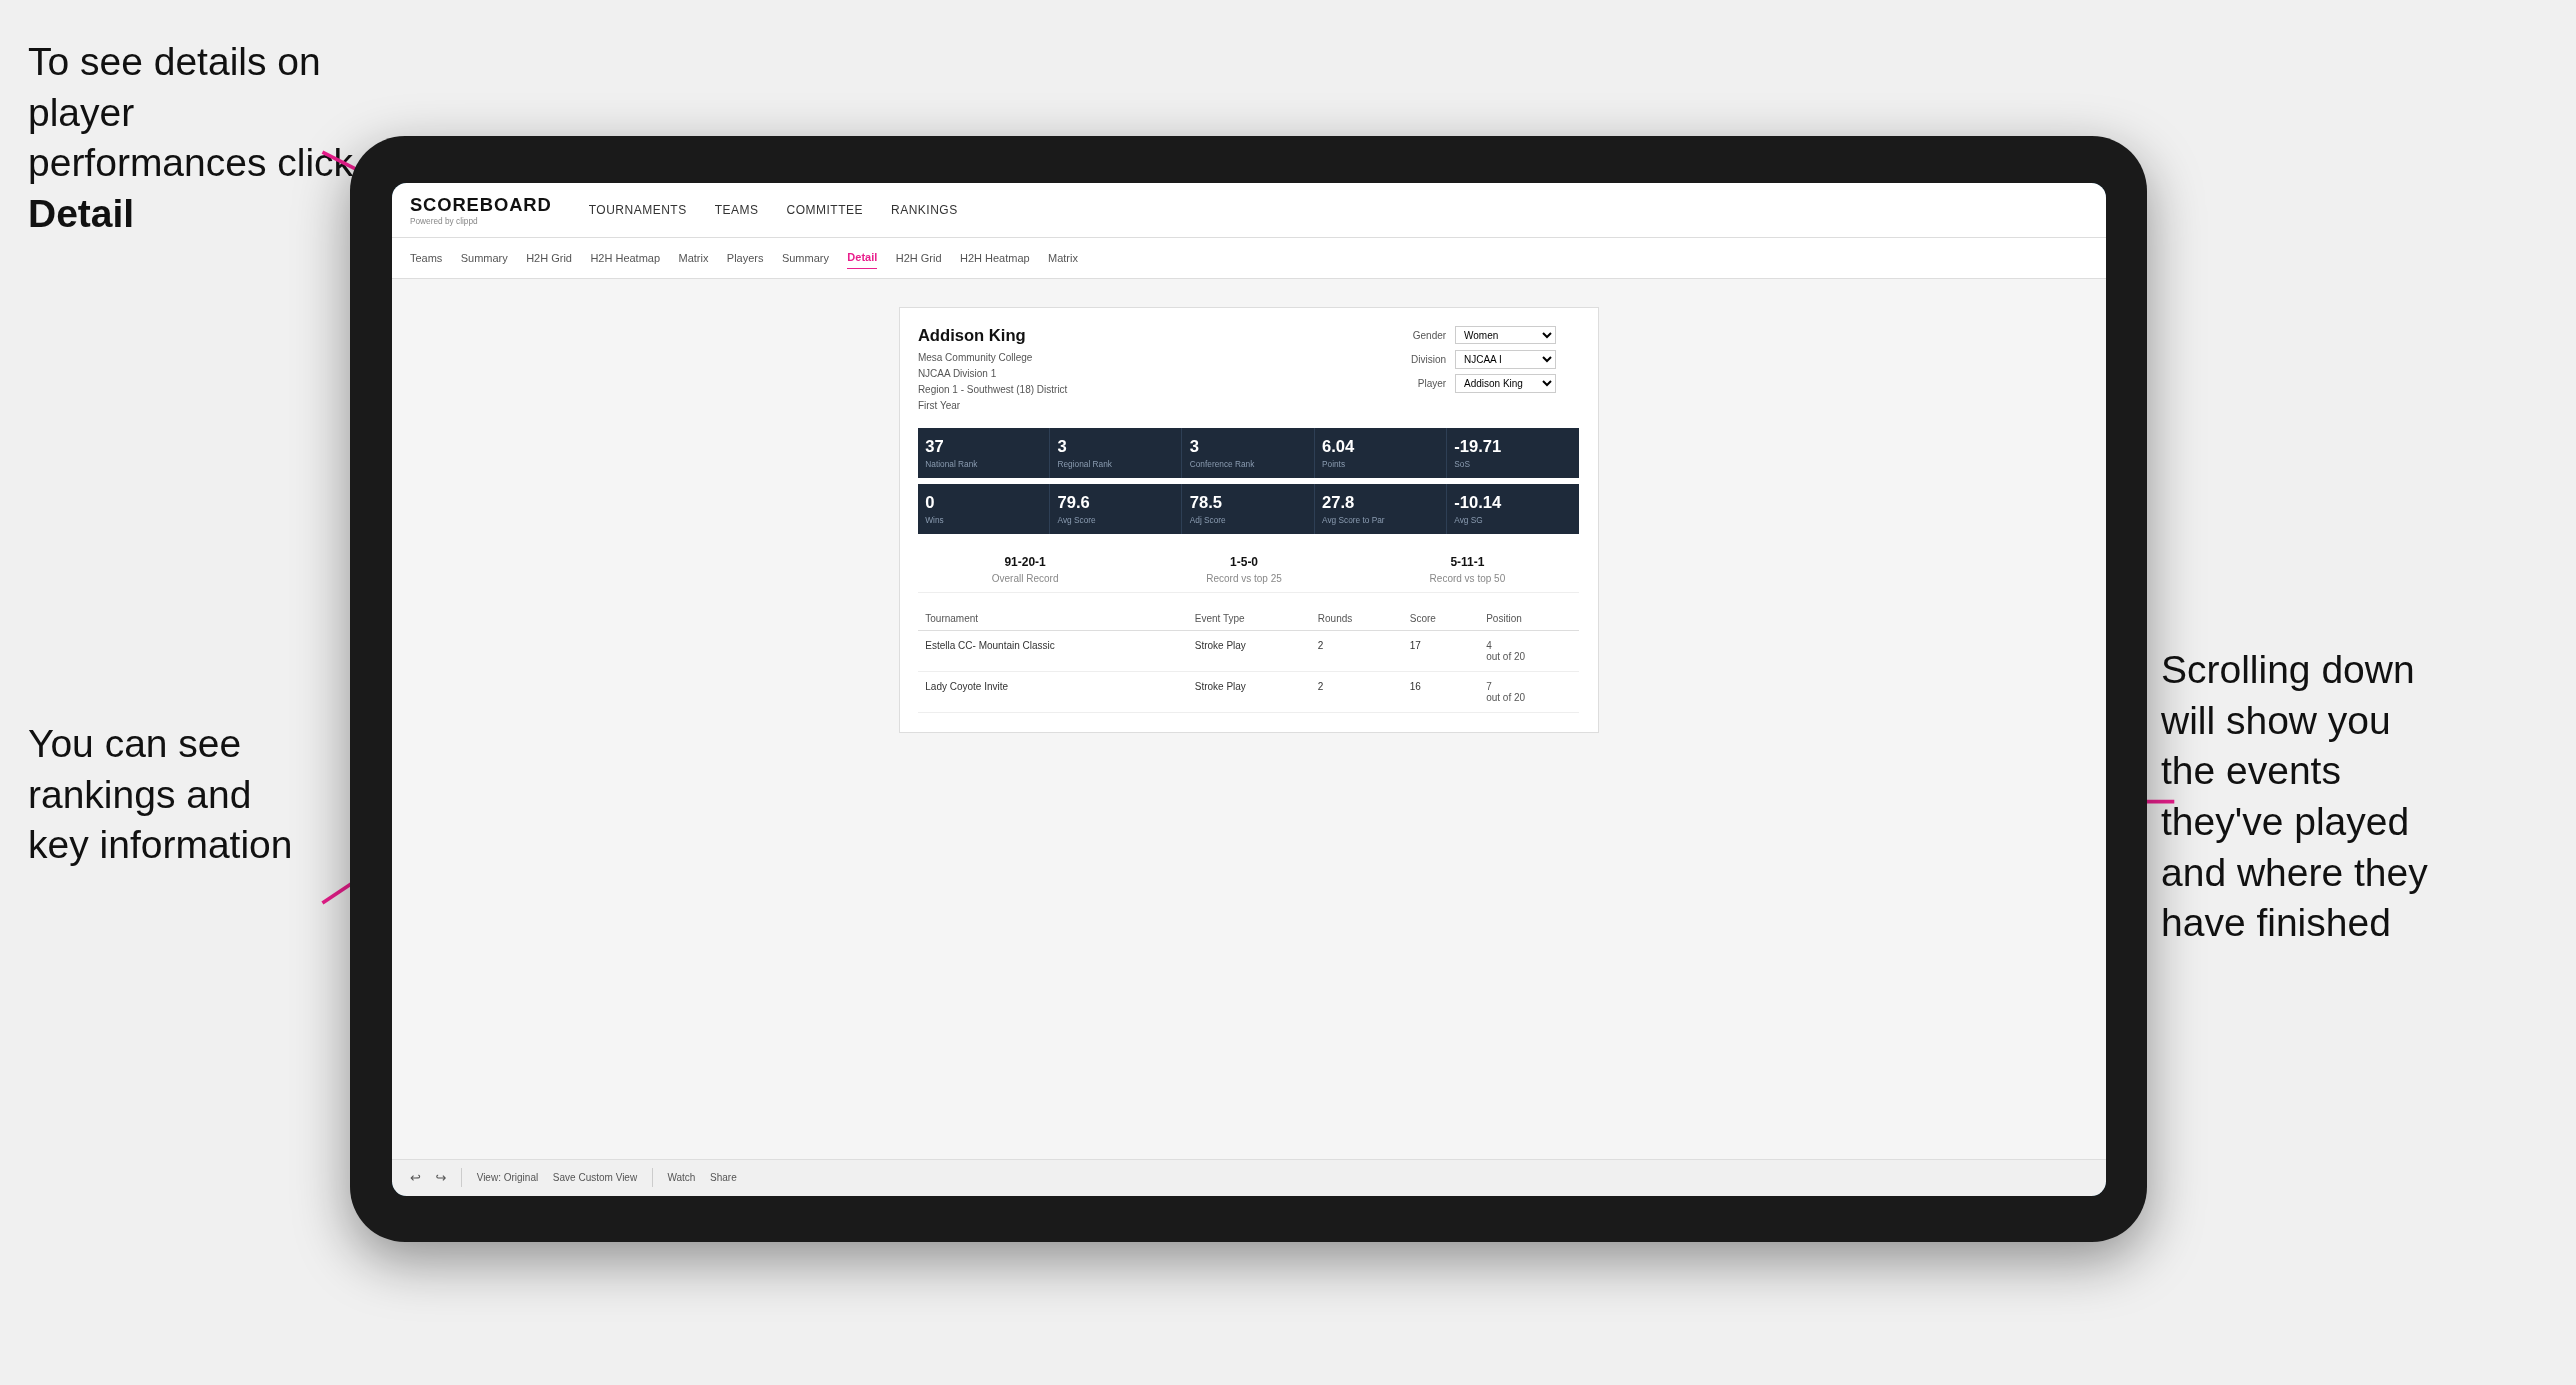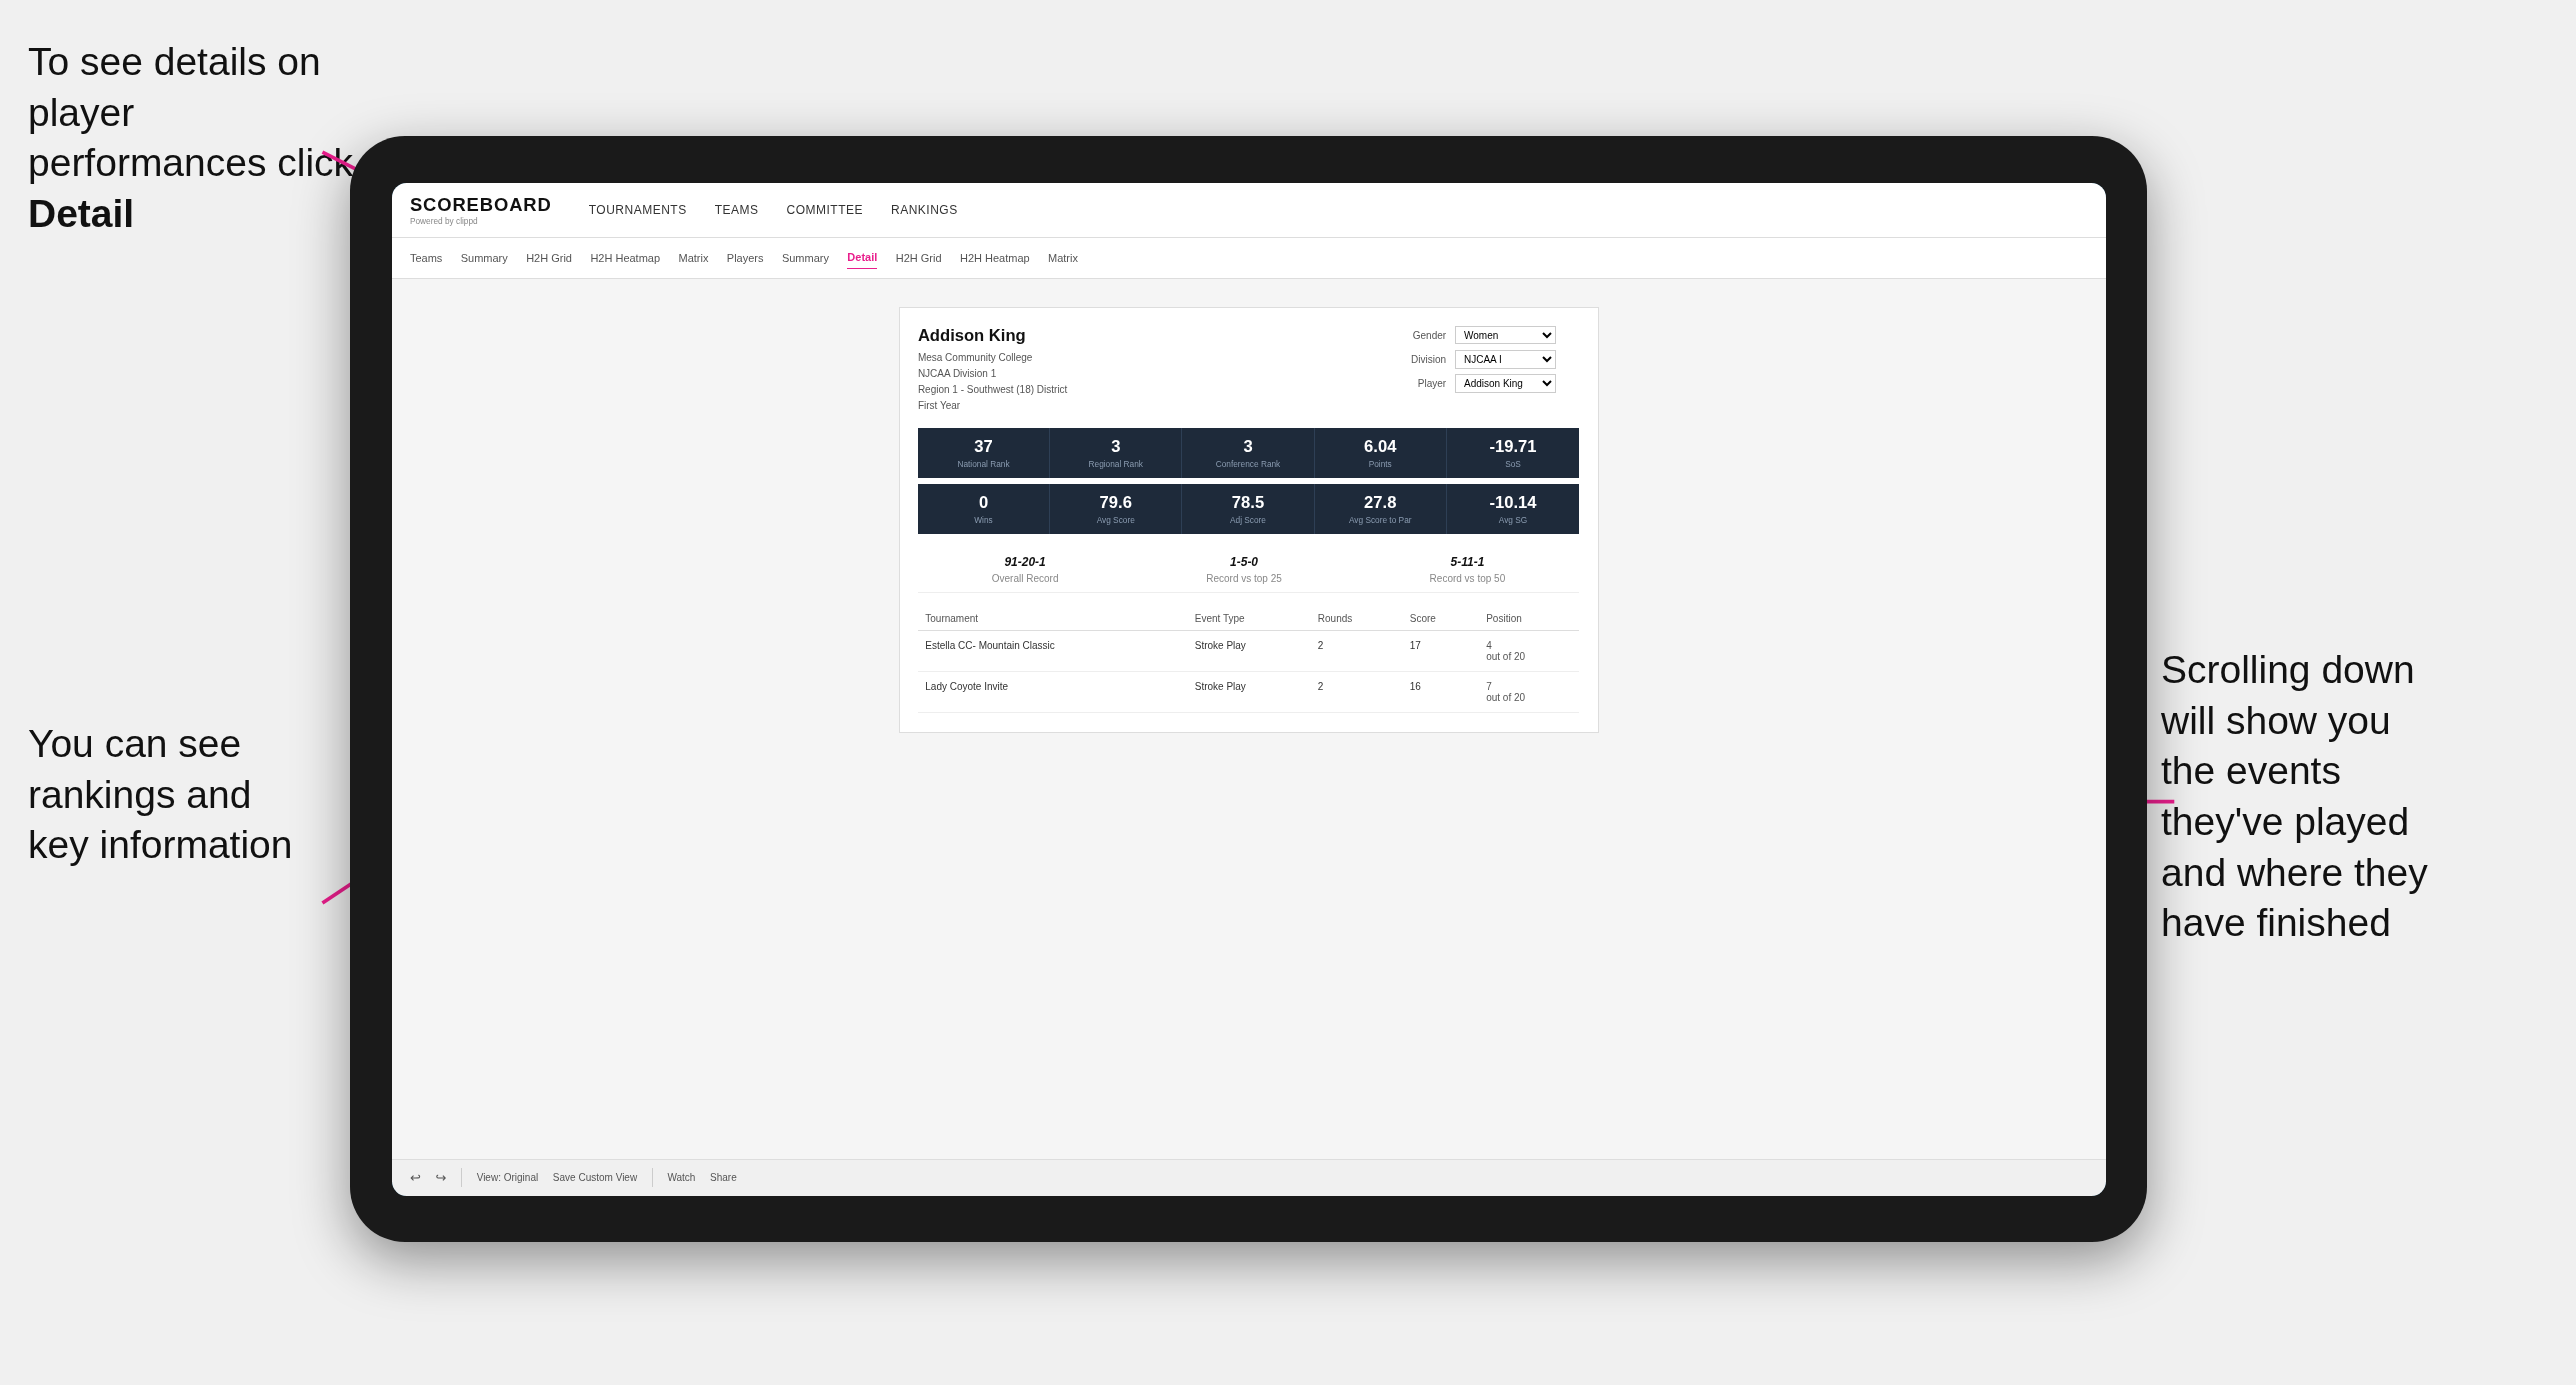--- a/index.html
+++ b/index.html
@@ -215,21 +215,20 @@
     
     .stats-grid {
       display: grid;
       grid-template-columns: repeat(5, 1fr);
       background: #1e2a3a;
       margin-bottom: 5.5px;
     }
 
     .stat-cell {
       padding: 9.2px 7.4px;
-      text-align: center;
       border-right: 0.9px solid #2e3f55;
     }
 
     .stat-cell:last-child {
       border-right: none;
     }
 
     .stat-value {
       font-size: 16.6px;
       font-weight: bold;
@@ -263,21 +262,20 @@
 
     .record-item {
       text-align: center;
     }
 
     .record-value {
       font-size: 12px;
       font-weight: bold;
       color: #111;
       display: block;
-      font-style: italic;
     }
 
     .record-label {
       font-size: 10px;
       color: #888;
     }
 
     
     .tournament-table {
       width: 100%;

